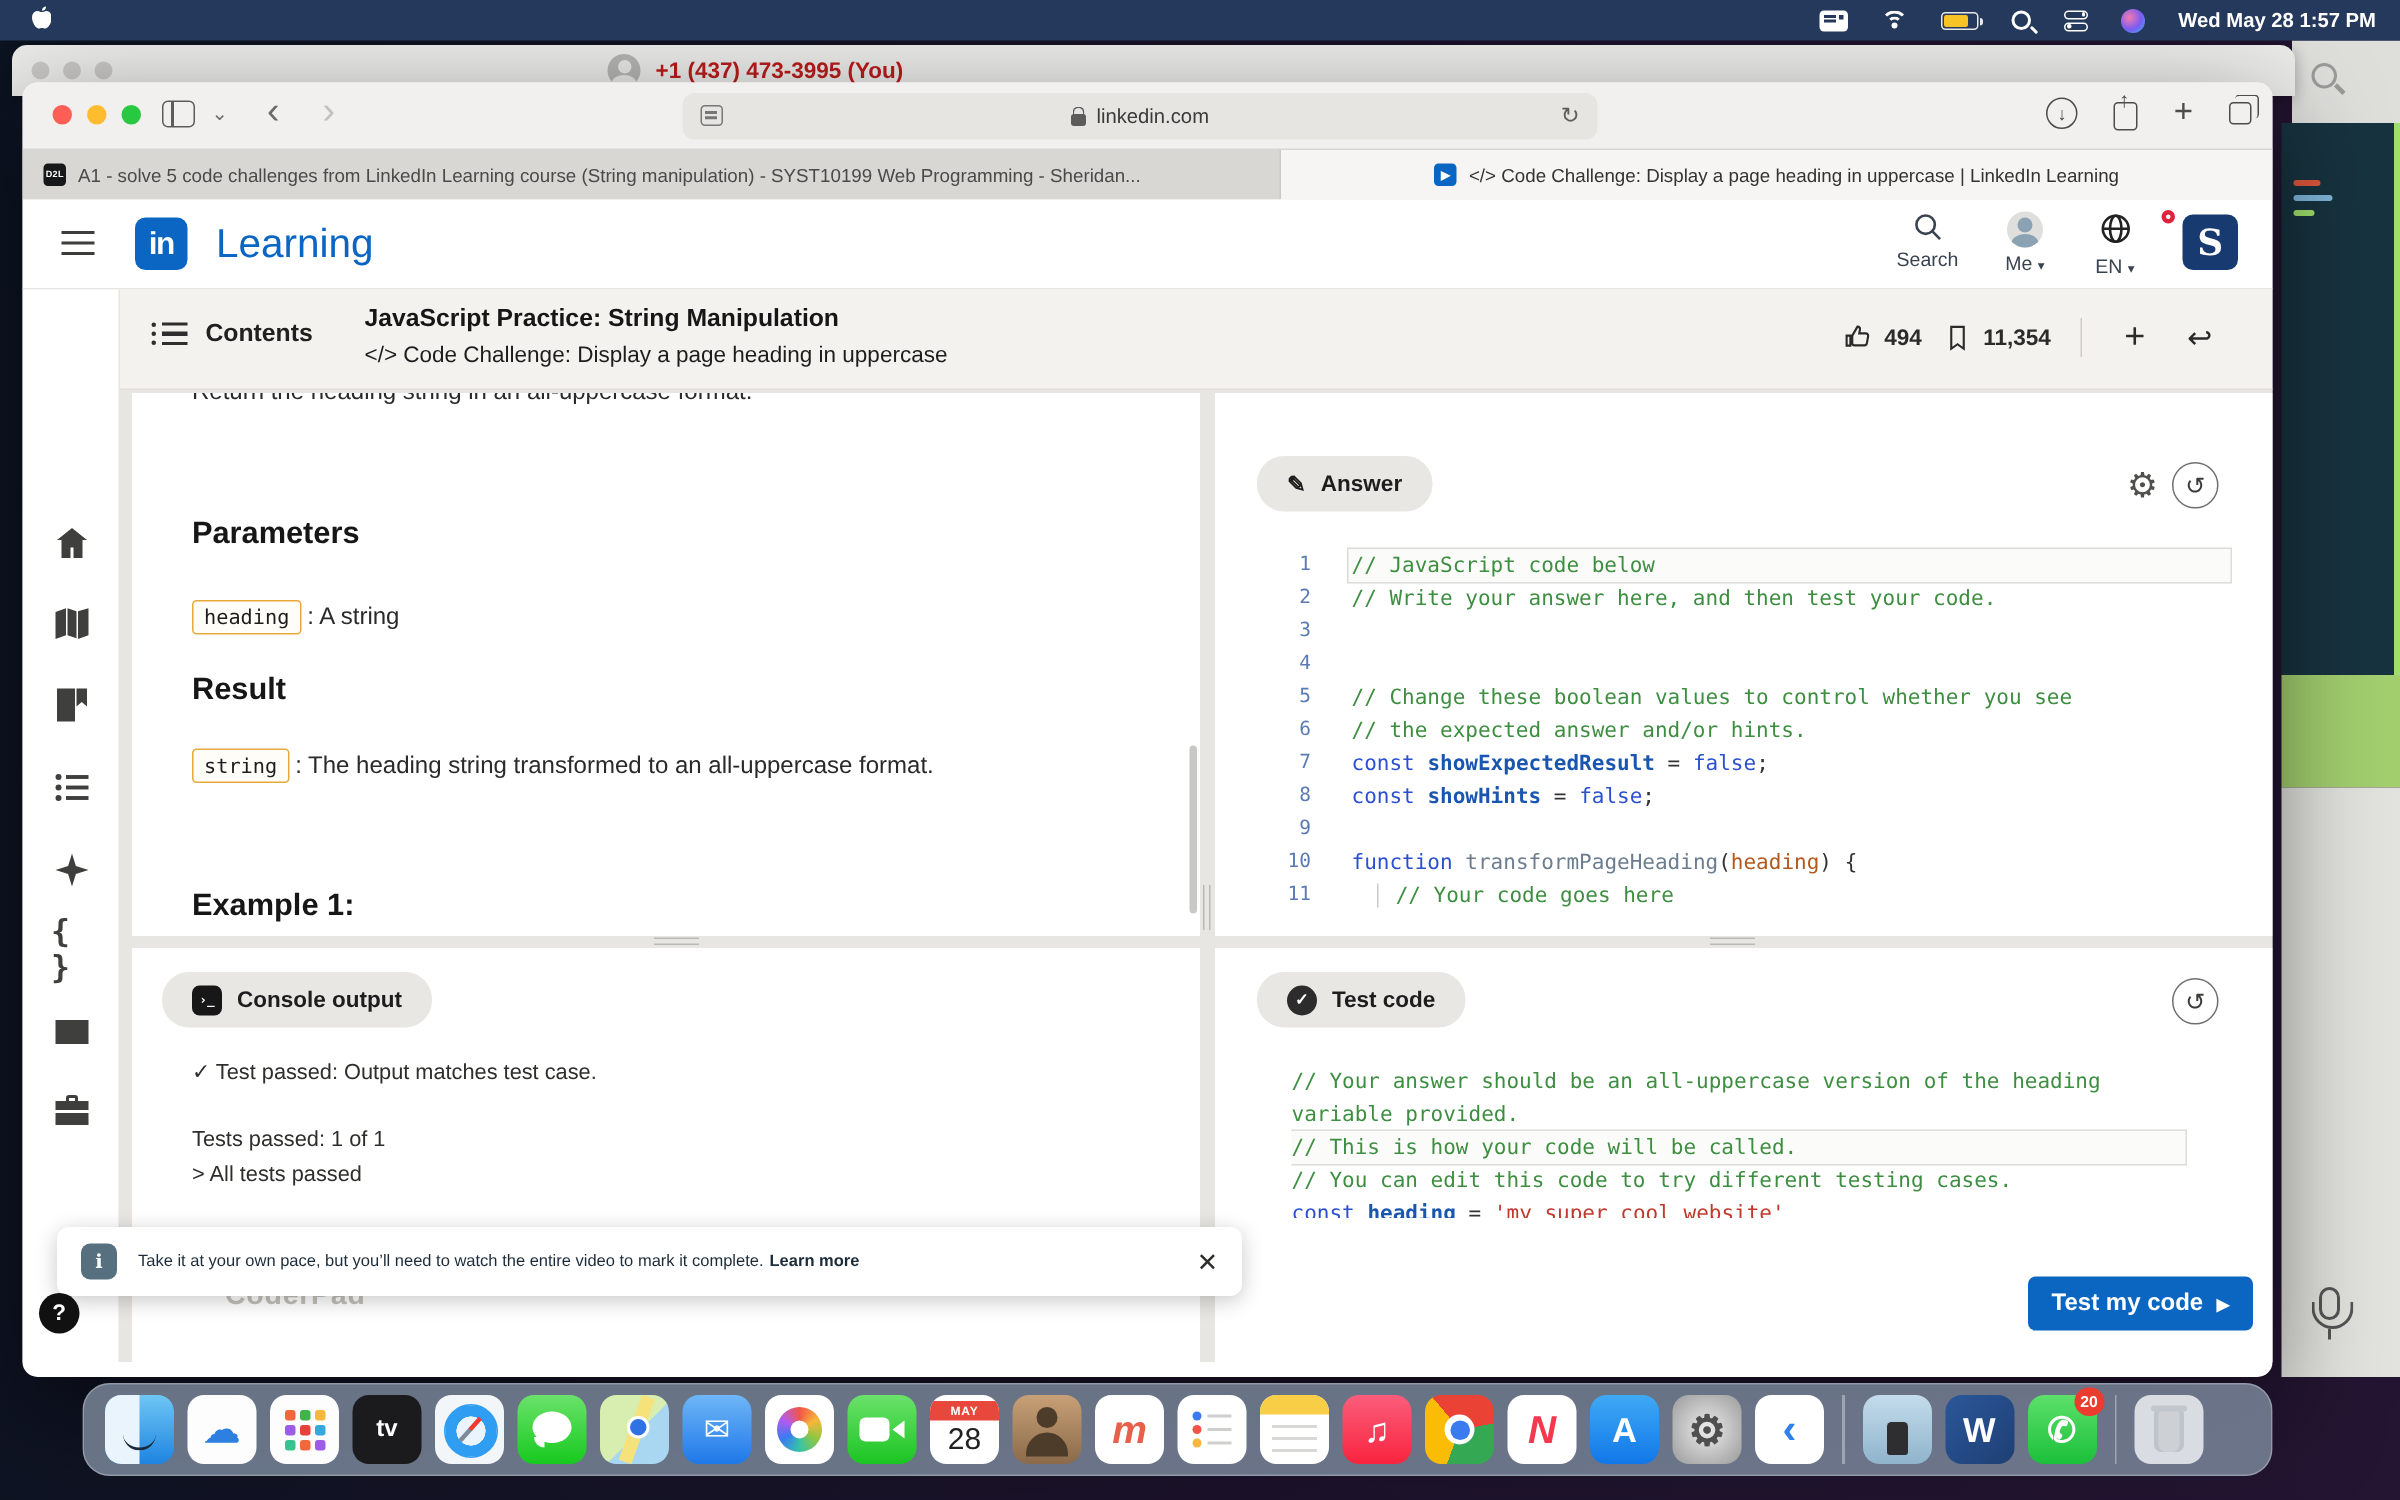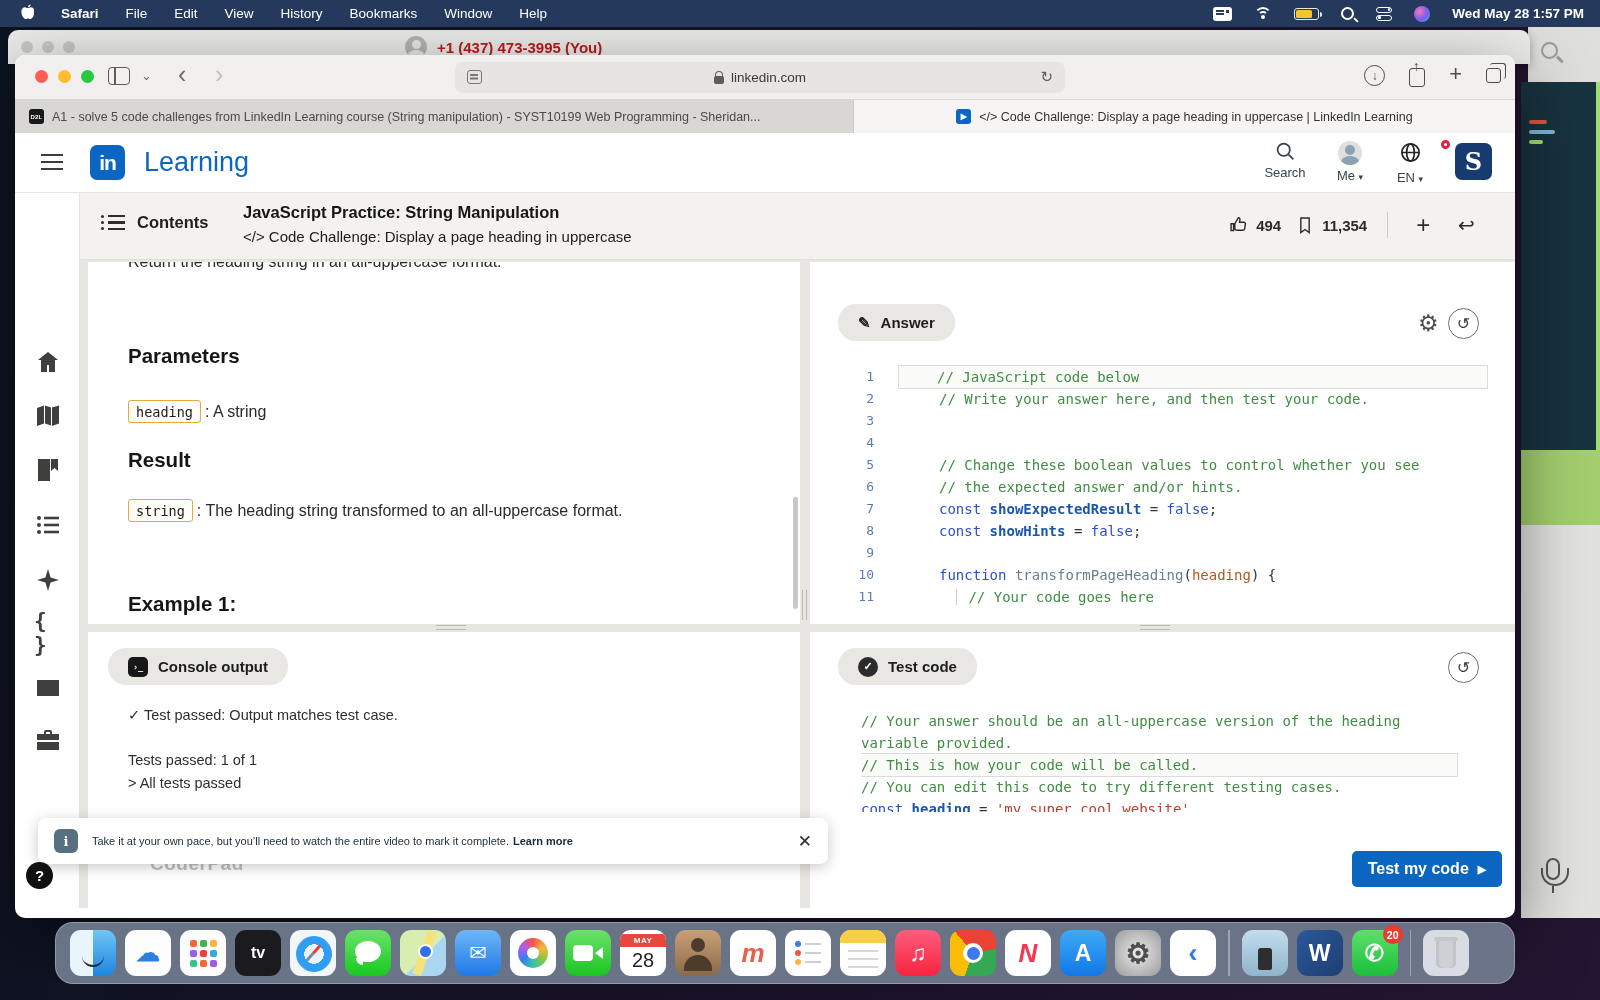--- a/index.html
+++ b/index.html
@@ -162,21 +162,21 @@
   .check-ic { width:20px; height:20px; background:#2c2c2c; border-radius:50%; color:#fff; font-size:11px; display:flex; align-items:center; justify-content:center; }
   .gear-ic { position:absolute; font-size:23px; color:#4f4f4d; }
   .reset-btn { position:absolute; width:31px; height:31px; border:1.6px solid #6f6f6d; border-radius:50%; color:#3c3c3a; font-size:16px;
     display:flex; align-items:center; justify-content:center; background:#fff; }
 
   
   .code-area { position:absolute; font-family:"DejaVu Sans Mono", monospace; font-size:14px; line-height:22px; color:#333; }
   .code-row { display:flex; align-items:flex-start; min-height:22px; }
   .gutter { width:44px; text-align:right; color:#5b7bb2; font-size:13px; flex:none; margin-right:27px; }
   .code-body { white-space:pre-wrap; word-wrap:break-word; }
-  #answer-code .code-body { width:590px;padding-left:38px; }
+  #answer-code .code-body { width:590px; }
   #test-code .code-body { width:600px; }
   .code-body.active { background:#fbfbfa; border:1px solid #dcdcda; margin:-1px 0 -1px -3px; padding-left:2px; }
   .tk-cmt { color:#3e8e41; } .tk-kw { color:#2a4fd0; } .tk-def { color:#1a56b0; font-weight:700; }
   .tk-atom { color:#2a4fd0; } .tk-str { color:#c0392b; } .tk-fn { color:#6b7d8f; } .tk-param { color:#b3591e; } .tk-txt { color:#333; }
   .tk-guide { border-left:1px solid #c9c9c7; margin-left:9px; padding-left:11px; }
 
   
   .console-area { position:absolute; font-family:Liberation Sans, sans-serif; font-size:14.5px; line-height:22.5px; color:#2e2e2c; }
   .console-line { min-height:22.5px; white-space:pre; }
 
@@ -274,30 +274,20 @@
 
 <div id="screen">
 
   <div id="menubar">
     <div class="left">
       <span>
         <svg class="apple-svg" viewBox="0 0 14 17">
             <path d="M7 4.2C4.2 2.4 1 4.4 1 8.2c0 3.8 2.8 7.8 4.8 7.8 1 0 1.1-.5 2.2-.5s1.2.5 2.2.5c2 0 4.8-4 4.8-7.8 0-3.8-3.2-5.8-6-4zM8 3.4c0-1.9 1.6-3 2.9-3 .1 1.8-1.2 3-2.9 3z"></path>
           </svg>
       </span>
-      <span id="menu-items" style="display: inline-flex; gap: 27px;">
-          <span class="mi bold">Safari</span>
-          <span class="mi">File</span>
-          <span class="mi">Edit</span>
-          <span class="mi">View</span>
-          <span class="mi">History</span>
-          <span class="mi">Bookmarks</span>
-          <span class="mi">Window</span>
-          <span class="mi">Help</span>
-        </span>
     </div>
     <div class="right">
       <span class="kb-ic"></span>
       <span class="wifi-ic">
           <i></i>
           <i></i>
           <i></i>
         </span>
       <span class="batt-ic"></span>
       <span class="search-ic"></span>

